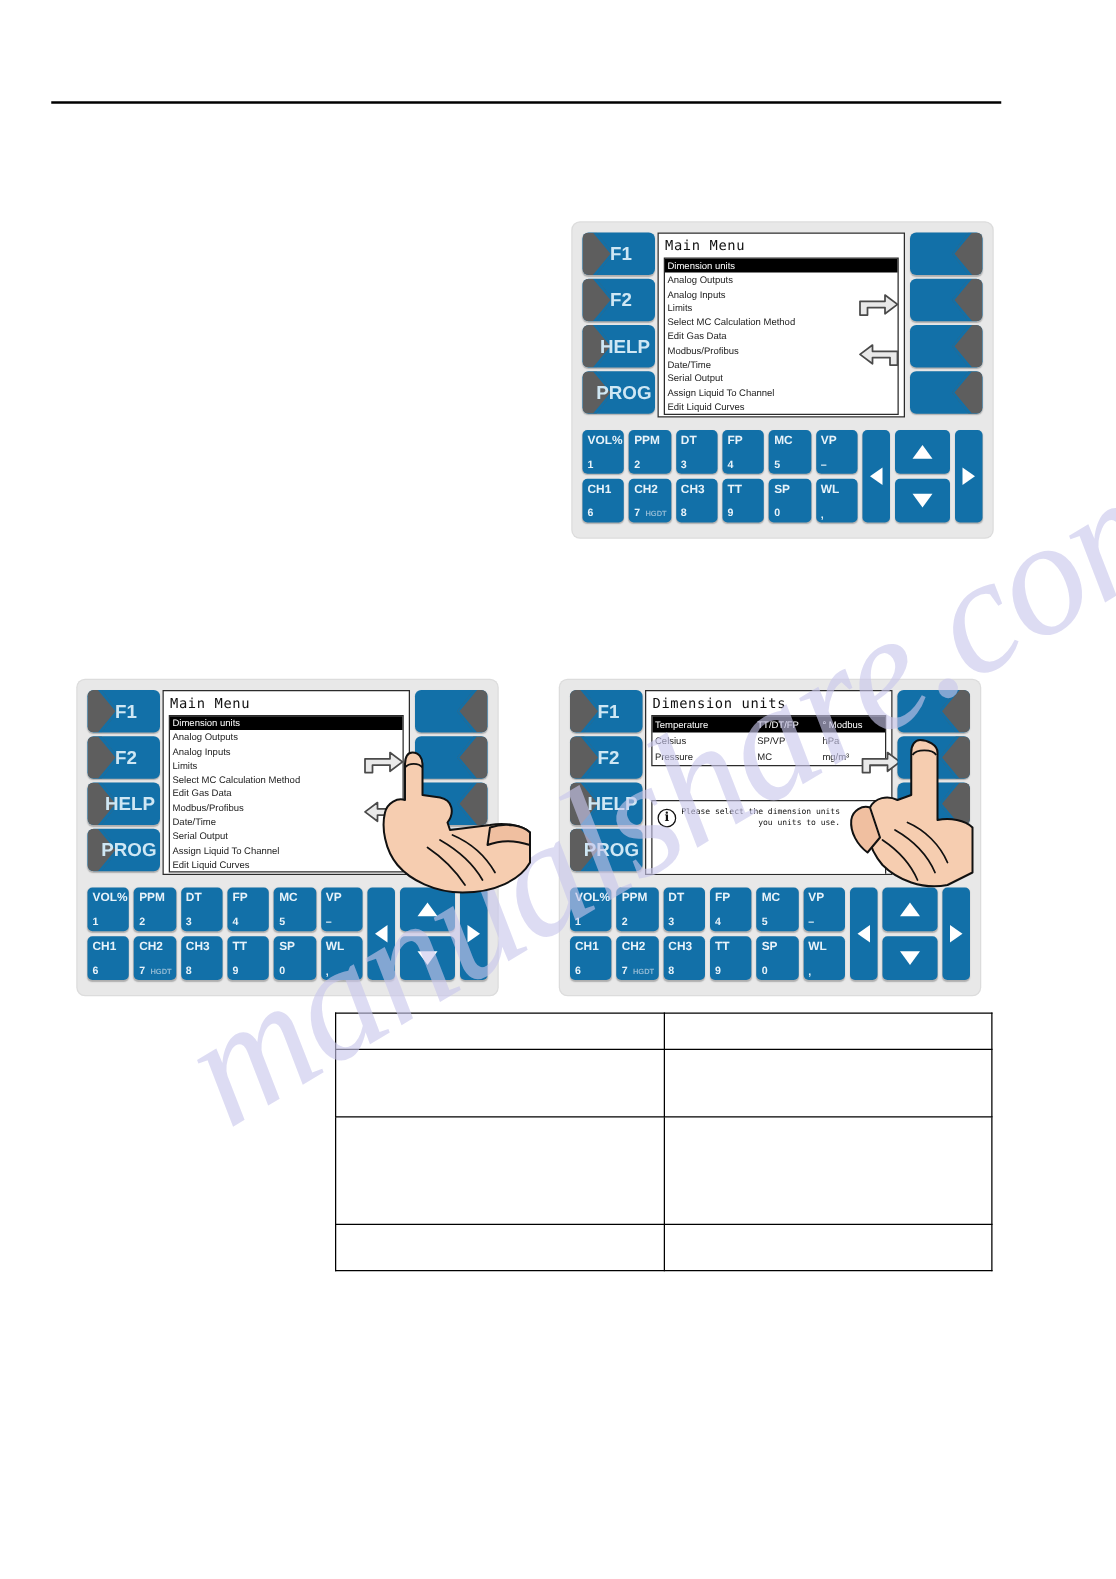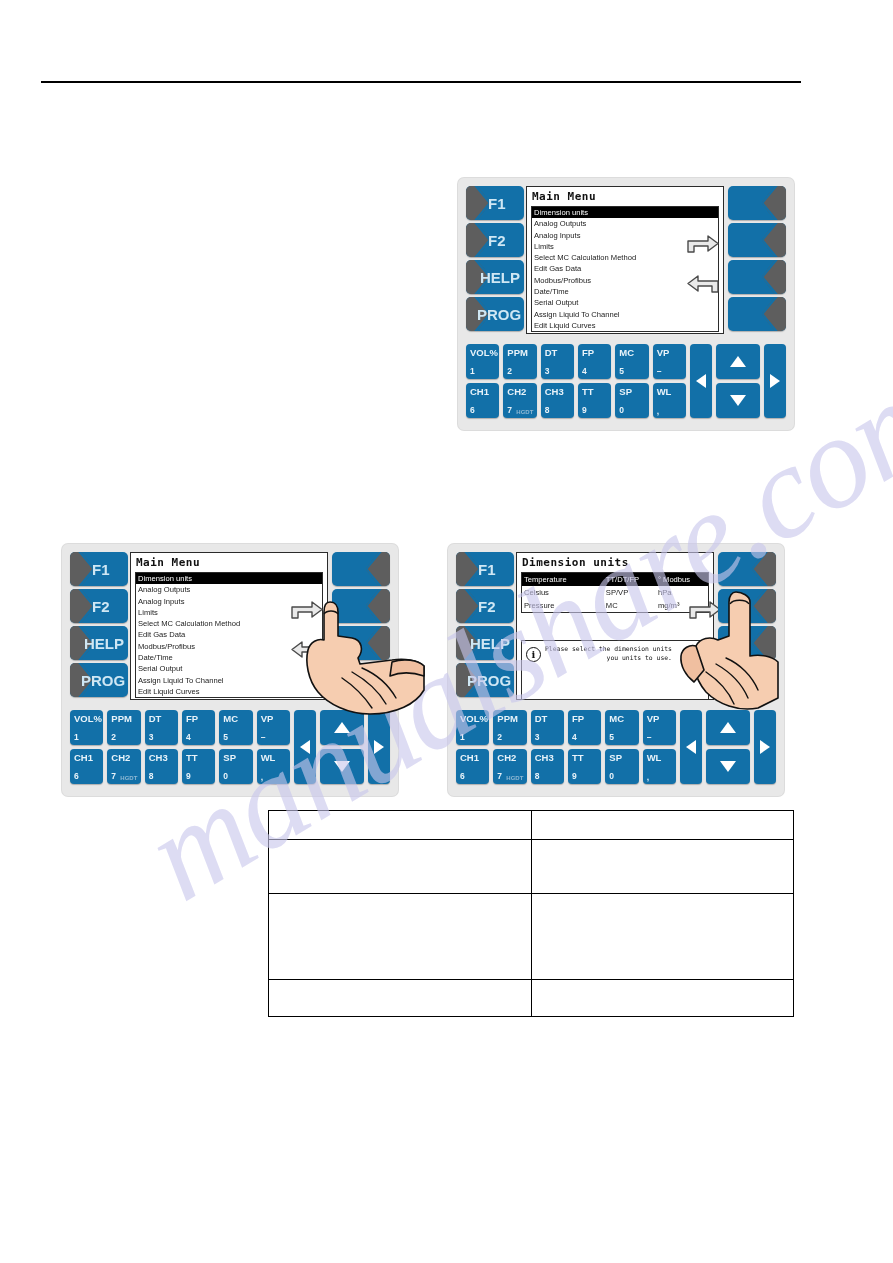--- a/index.html
+++ b/index.html
@@ -92,21 +92,21 @@
   
   .lcd{
     position:absolute;
     background:#ffffff;
     border:1px solid #2b2b2b;
     overflow:hidden;
   }
   .lcd-title{
     font-family:"DejaVu Sans Mono","Liberation Mono",monospace;
     color:#111;
-    font-weight:bold;
+    font-weight:normal;
     letter-spacing:.5px;
   }
   .menu-list{list-style:none;margin:0;padding:0;border:1px solid #2b2b2b;background:#fff;}
   .menu-list li{
     color:#1b1b1b;
     white-space:nowrap;
     overflow:hidden;
     padding-left:2px;
   }
   .menu-list li.sel{background:#000;color:#fff;}

